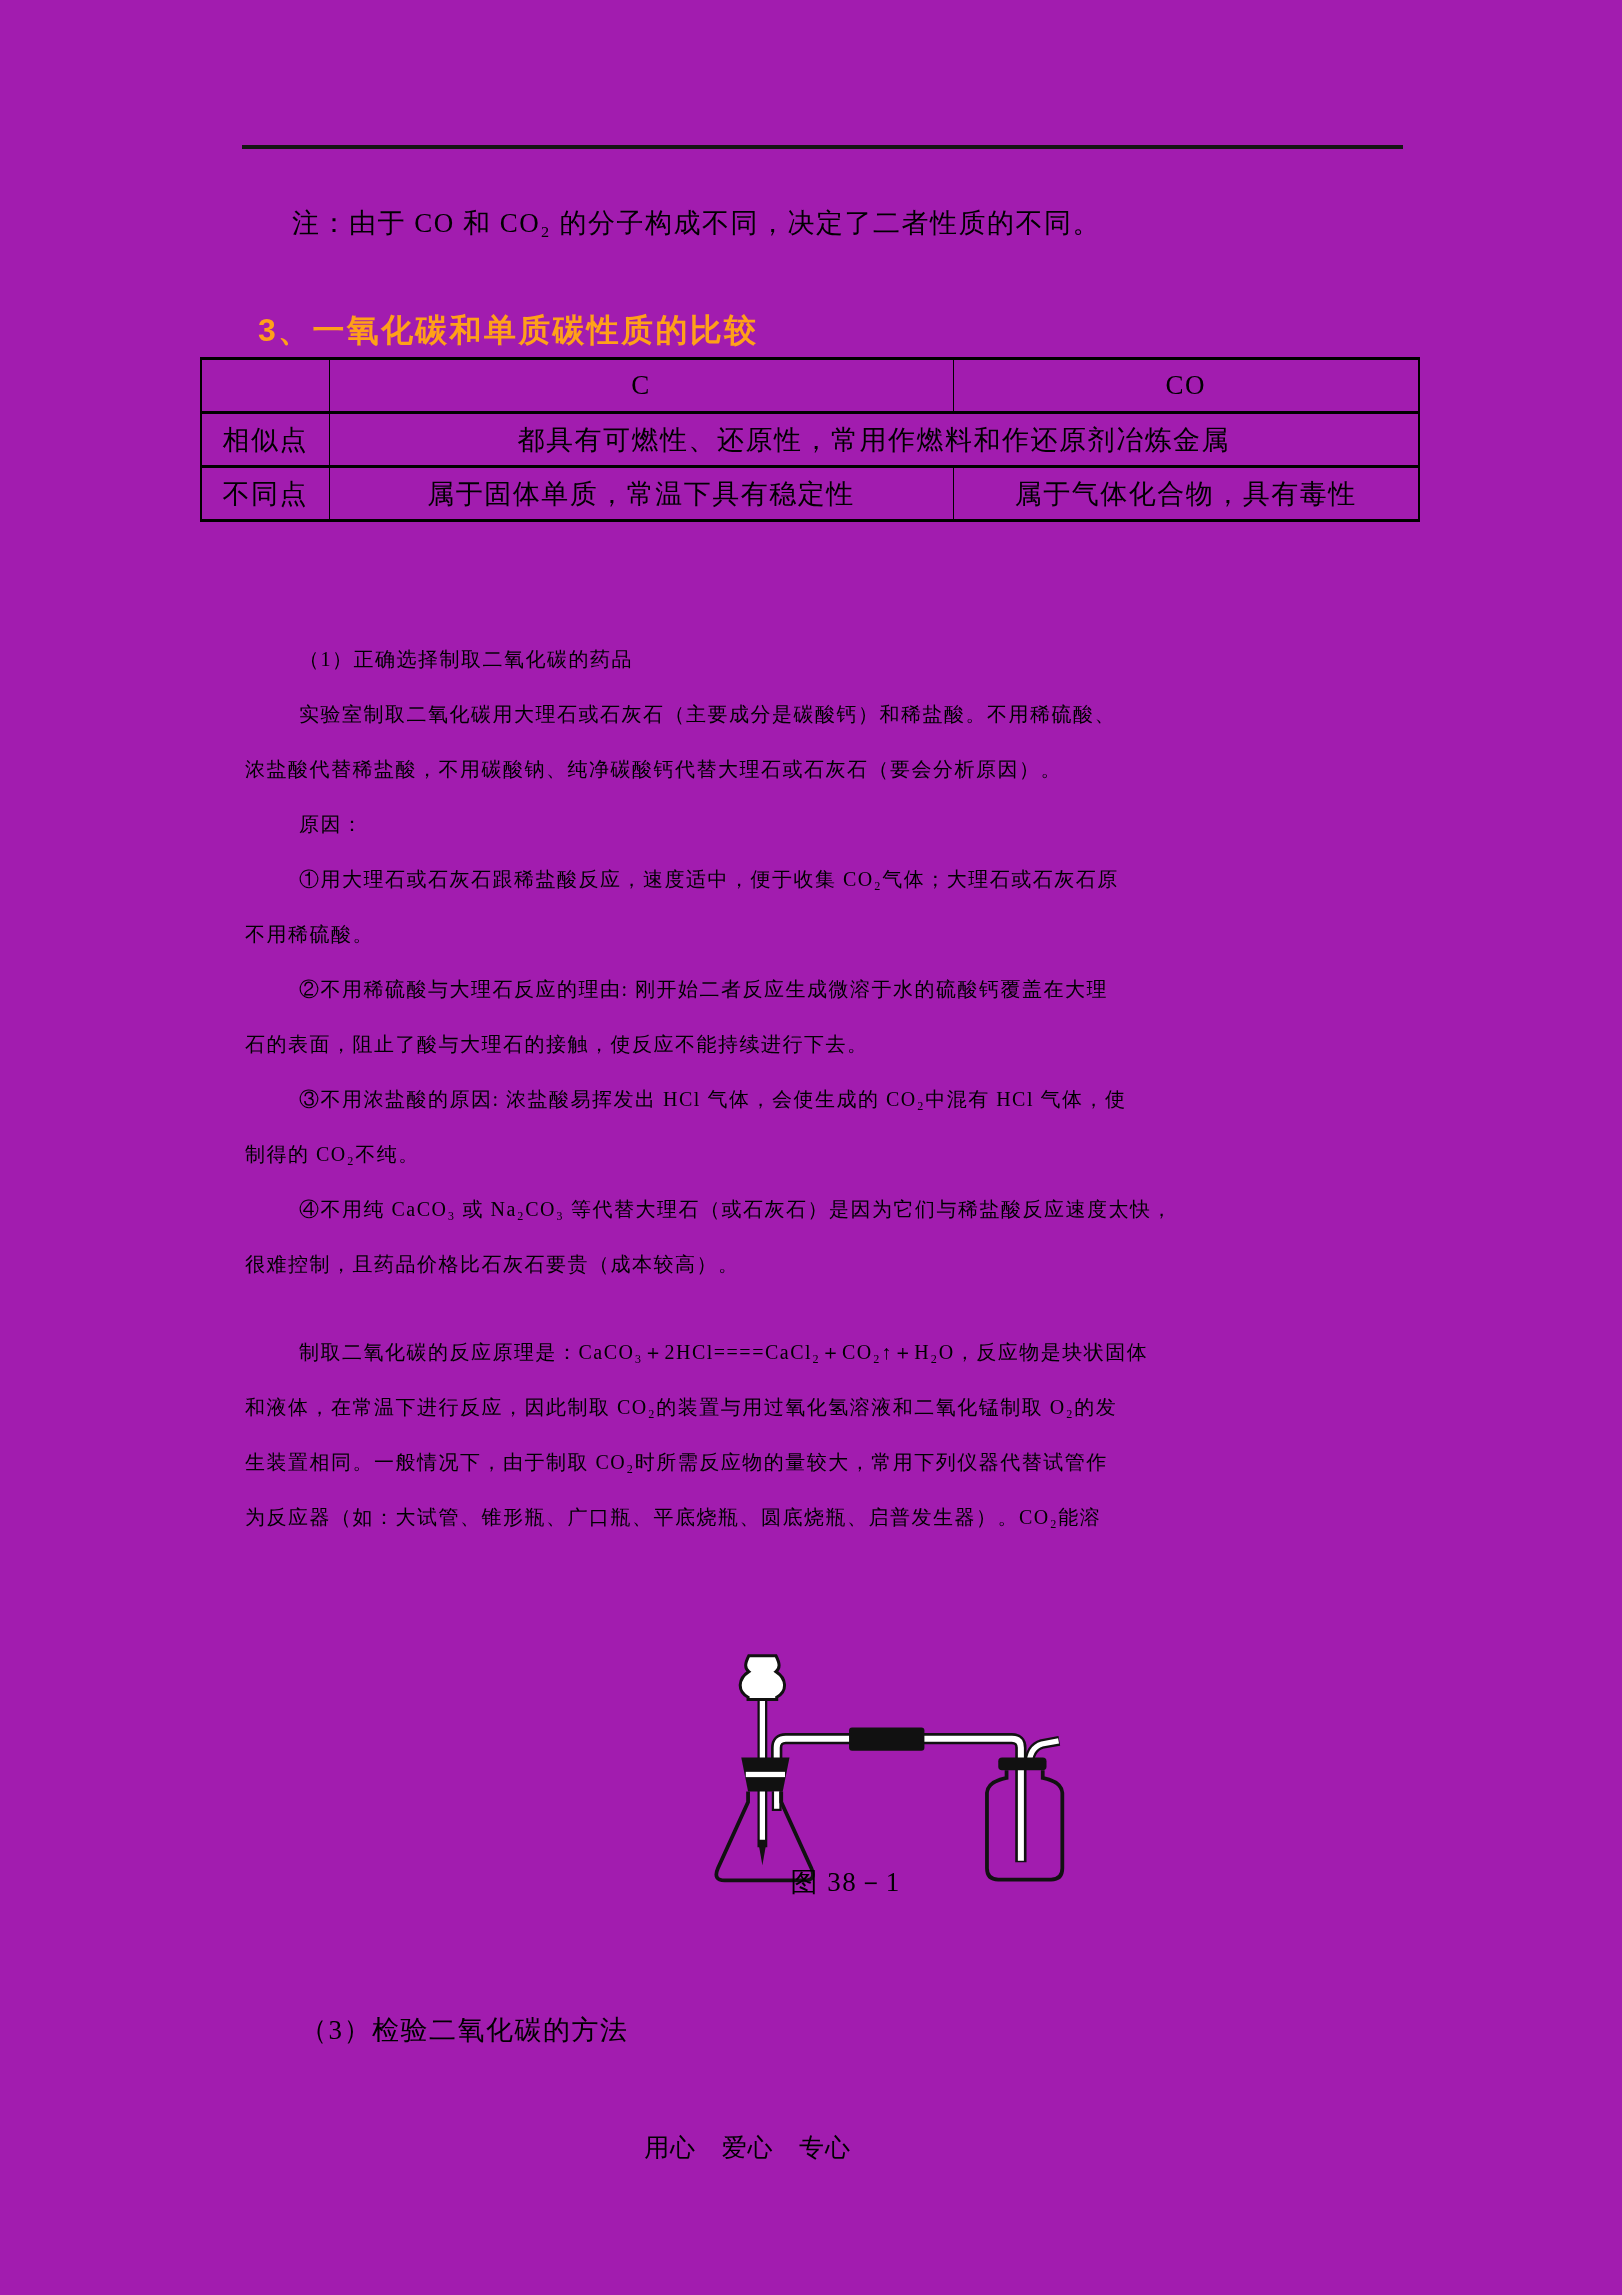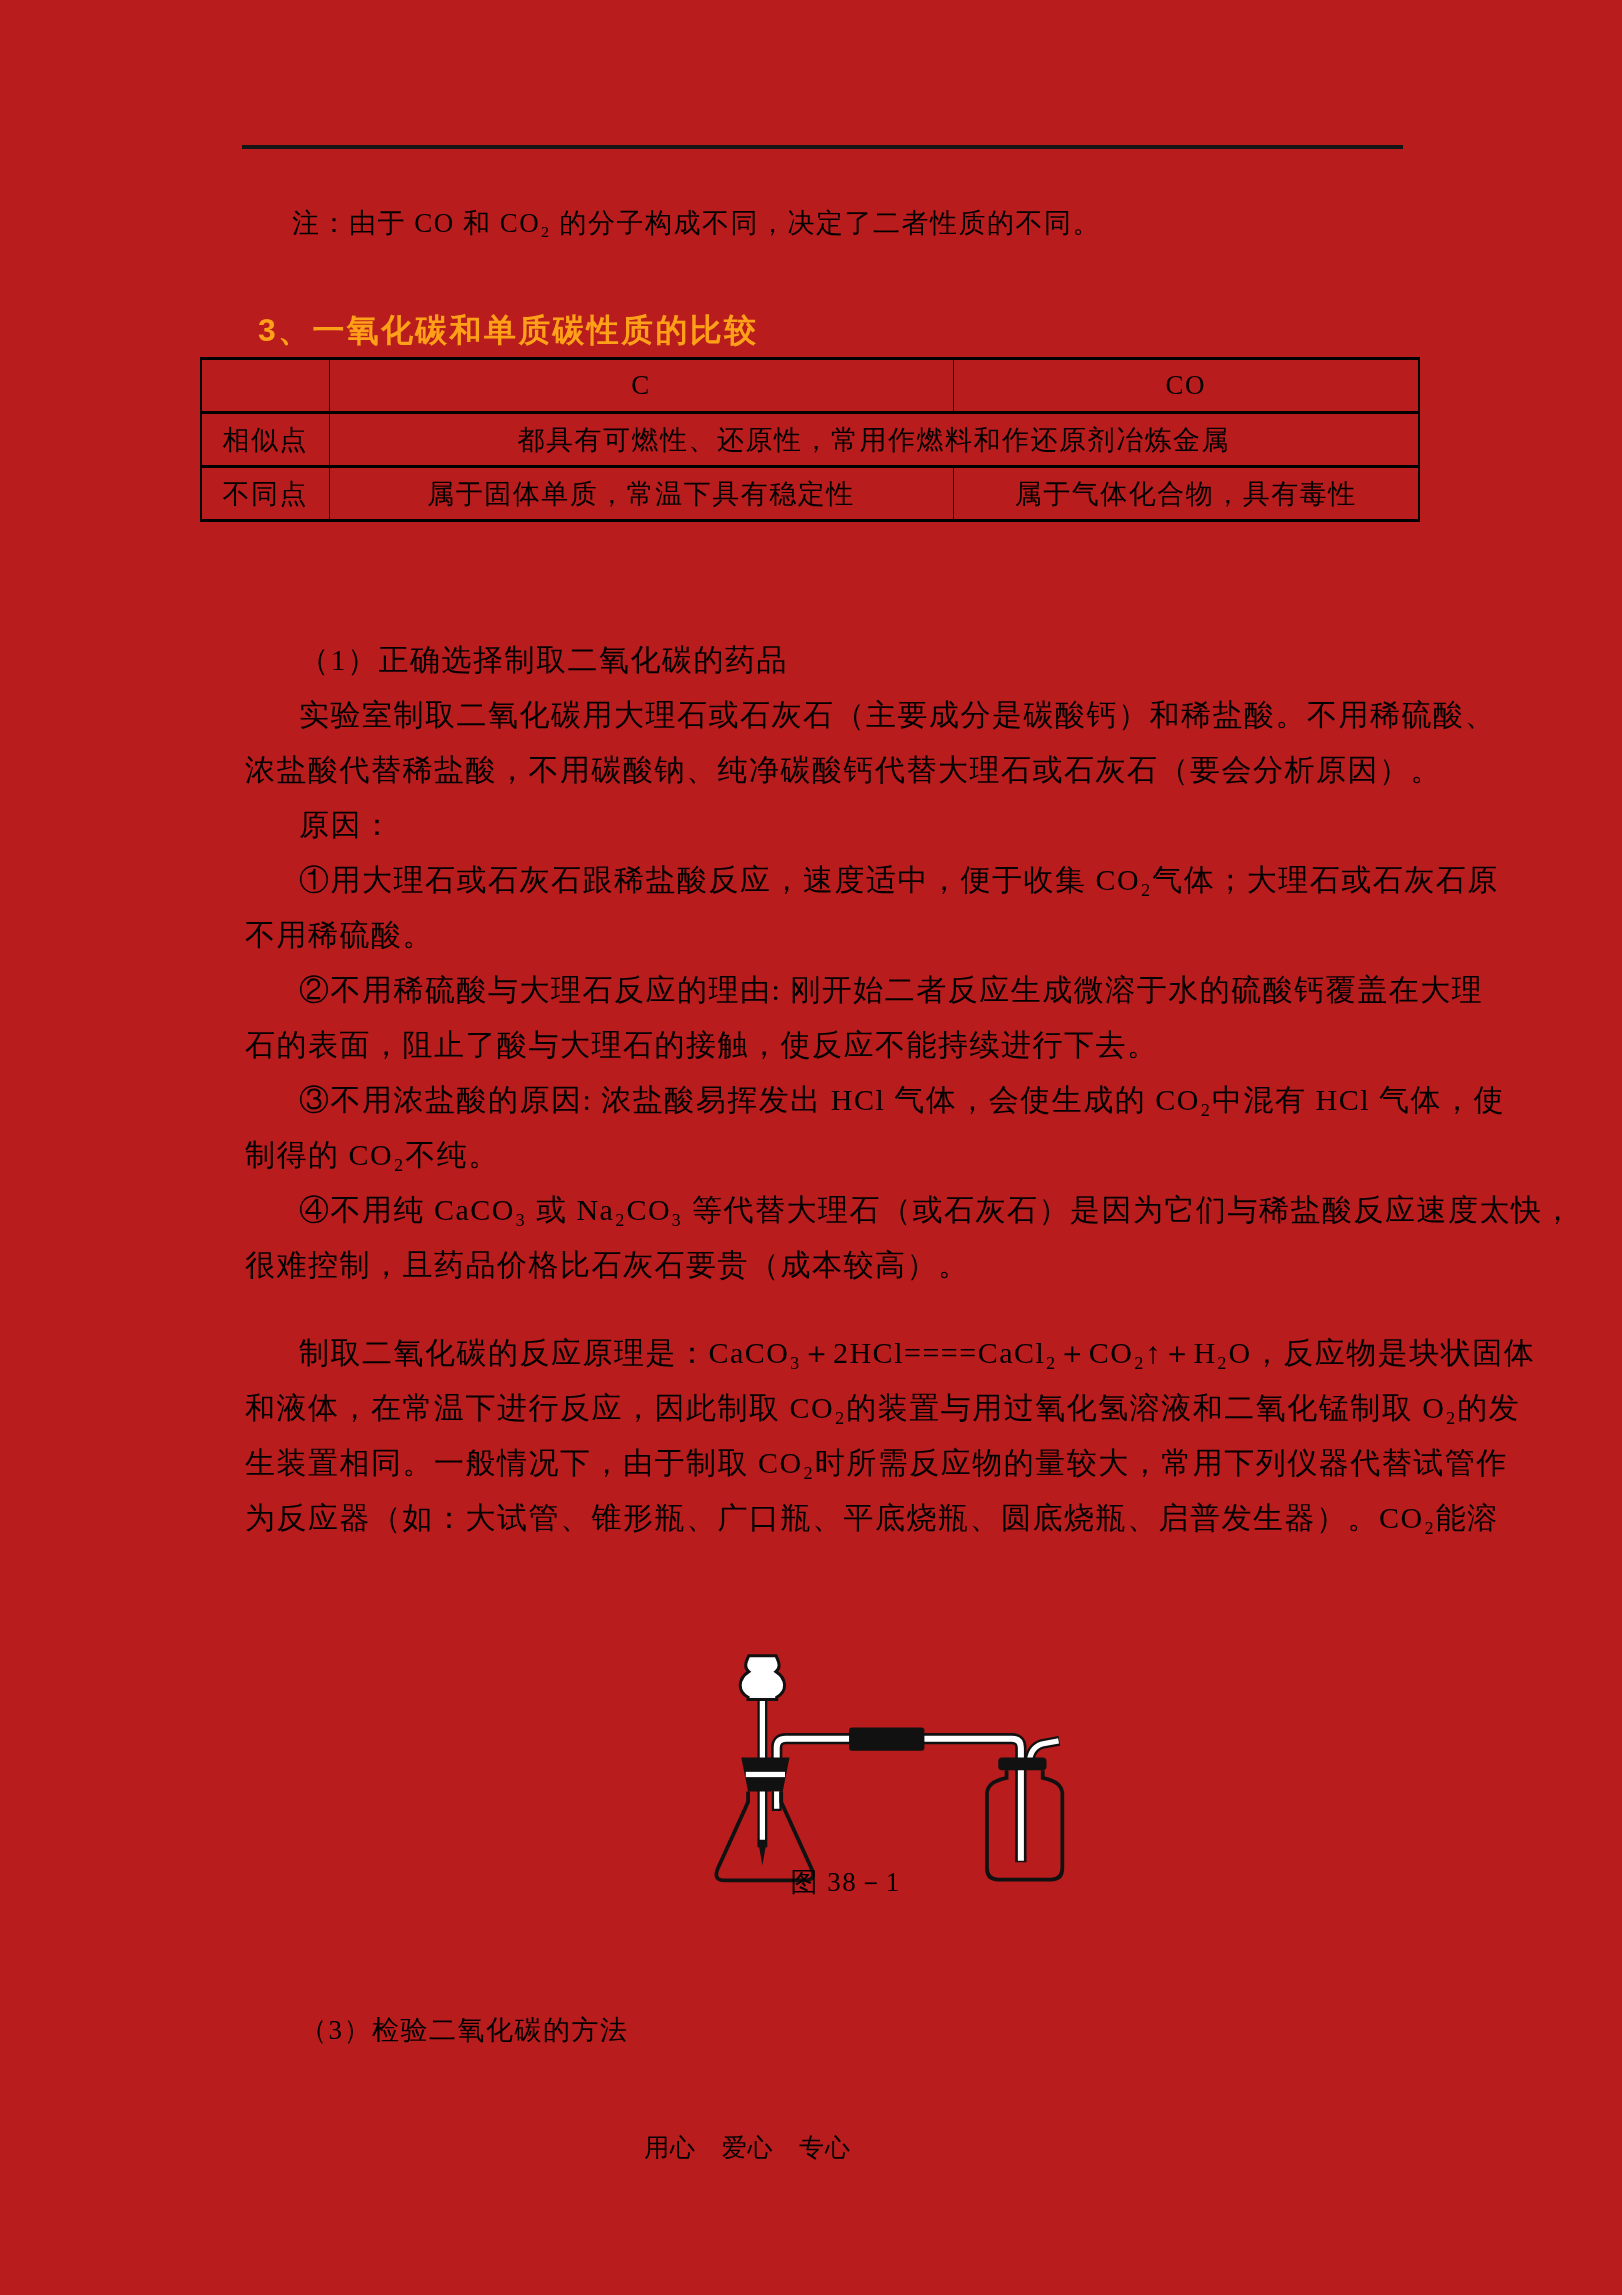--- a/index.html
+++ b/index.html
@@ -1,30 +1,30 @@
 <!DOCTYPE html>
 <html style="font-size:12px"><head>
 <meta charset="utf-8">
 <style>
   html,body{margin:0;padding:0;background:#ffffff;}
-  .page{position:relative;width:1623px;height:2295px;background:#b91c1c;overflow:hidden;
+  .page{position:relative;width:1623px;height:2295px;background:#a21caf;overflow:hidden;
         font-family:"Liberation Serif","DejaVu Serif",serif;color:#000;}
   .hline{position:absolute;left:242px;top:145px;width:1161px;height:3.8px;background:#151515;}
   .note{position:absolute;left:292px;top:196px;font-size:27px;line-height:55px;
         letter-spacing:1.5px;white-space:nowrap;}
   .ohead{position:absolute;left:258px;font-family:"Liberation Sans","DejaVu Sans",sans-serif;
          font-weight:bold;font-size:32px;line-height:38px;letter-spacing:2.3px;color:#FFA019;white-space:nowrap;}
   .h3{top:311px;}
   .h4{top:590px;}
   table.cmp{position:absolute;left:200px;top:357px;width:1218px;border-collapse:collapse;
         table-layout:fixed;font-size:27px;letter-spacing:1.5px;border:2.3px solid #000;}
   table.cmp td{border-left:1.5px solid #000;border-right:1.5px solid #000;
         border-top:3px solid #000;border-bottom:3px solid #000;
         height:51px;text-align:center;vertical-align:middle;padding:0;overflow:hidden;}
-  .blk{position:absolute;left:245px;font-size:30px;line-height:55px;letter-spacing:1.5px;white-space:nowrap;}
+  .blk{position:absolute;left:245px;font-size:20px;line-height:55px;letter-spacing:1.5px;white-space:nowrap;}
   .blk div{height:55px;}
   .blk .ind{padding-left:54px;}
   .b1{top:632px;}
   .b2{top:1325px;}
   .fig{position:absolute;left:679px;top:1649px;width:423px;height:260px;}
   .figcap{position:absolute;left:717px;top:1864px;width:257px;text-align:center;
         font-size:27px;line-height:36px;letter-spacing:1.5px;}
   .line3{position:absolute;left:300px;top:2003px;font-size:27px;line-height:55px;
         letter-spacing:1.5px;white-space:nowrap;}
   .footer{position:absolute;left:0;top:2133px;width:1495px;text-align:center;

